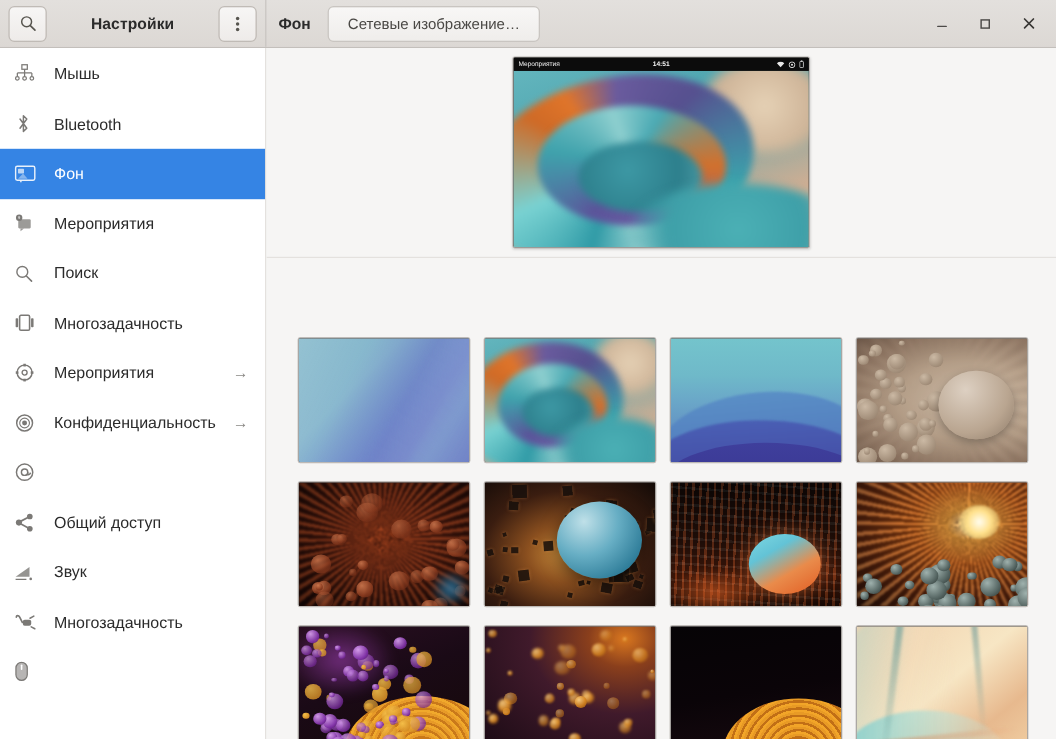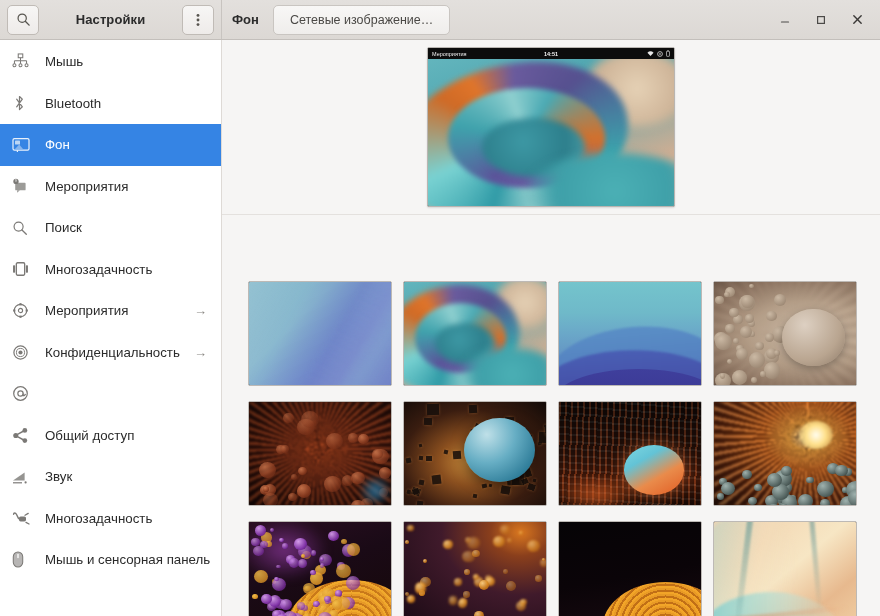--- a/index.html
+++ b/index.html
@@ -451,21 +451,20 @@
           <span class="slabel">Многозадачность</span>
         </div>
         <div class="side-item">
           <span class="sico">
             <svg width="12" height="17" viewBox="0 0 12 18">
               <rect x="1" y="1" width="10" height="16" rx="5" fill="currentColor" opacity=".55"></rect>
               <rect x="1" y="1" width="10" height="16" rx="5" fill="none" stroke="currentColor" stroke-width="1.1"></rect>
               <line x1="6" y1="3.6" x2="6" y2="7" stroke="#fff" stroke-width="1.4" stroke-linecap="round"></line>
             </svg>
           </span>
-          <span class="slabel">Мышь и сенсорная панель</span>
         </div>
       </div>
 
     <div class="main">
 
       <div class="preview-wrap">
         <div class="preview">
           <div class="prev-img" id="preview-art">
               <div class="wp wp-swirl">
                 <i class="s4"></i>

